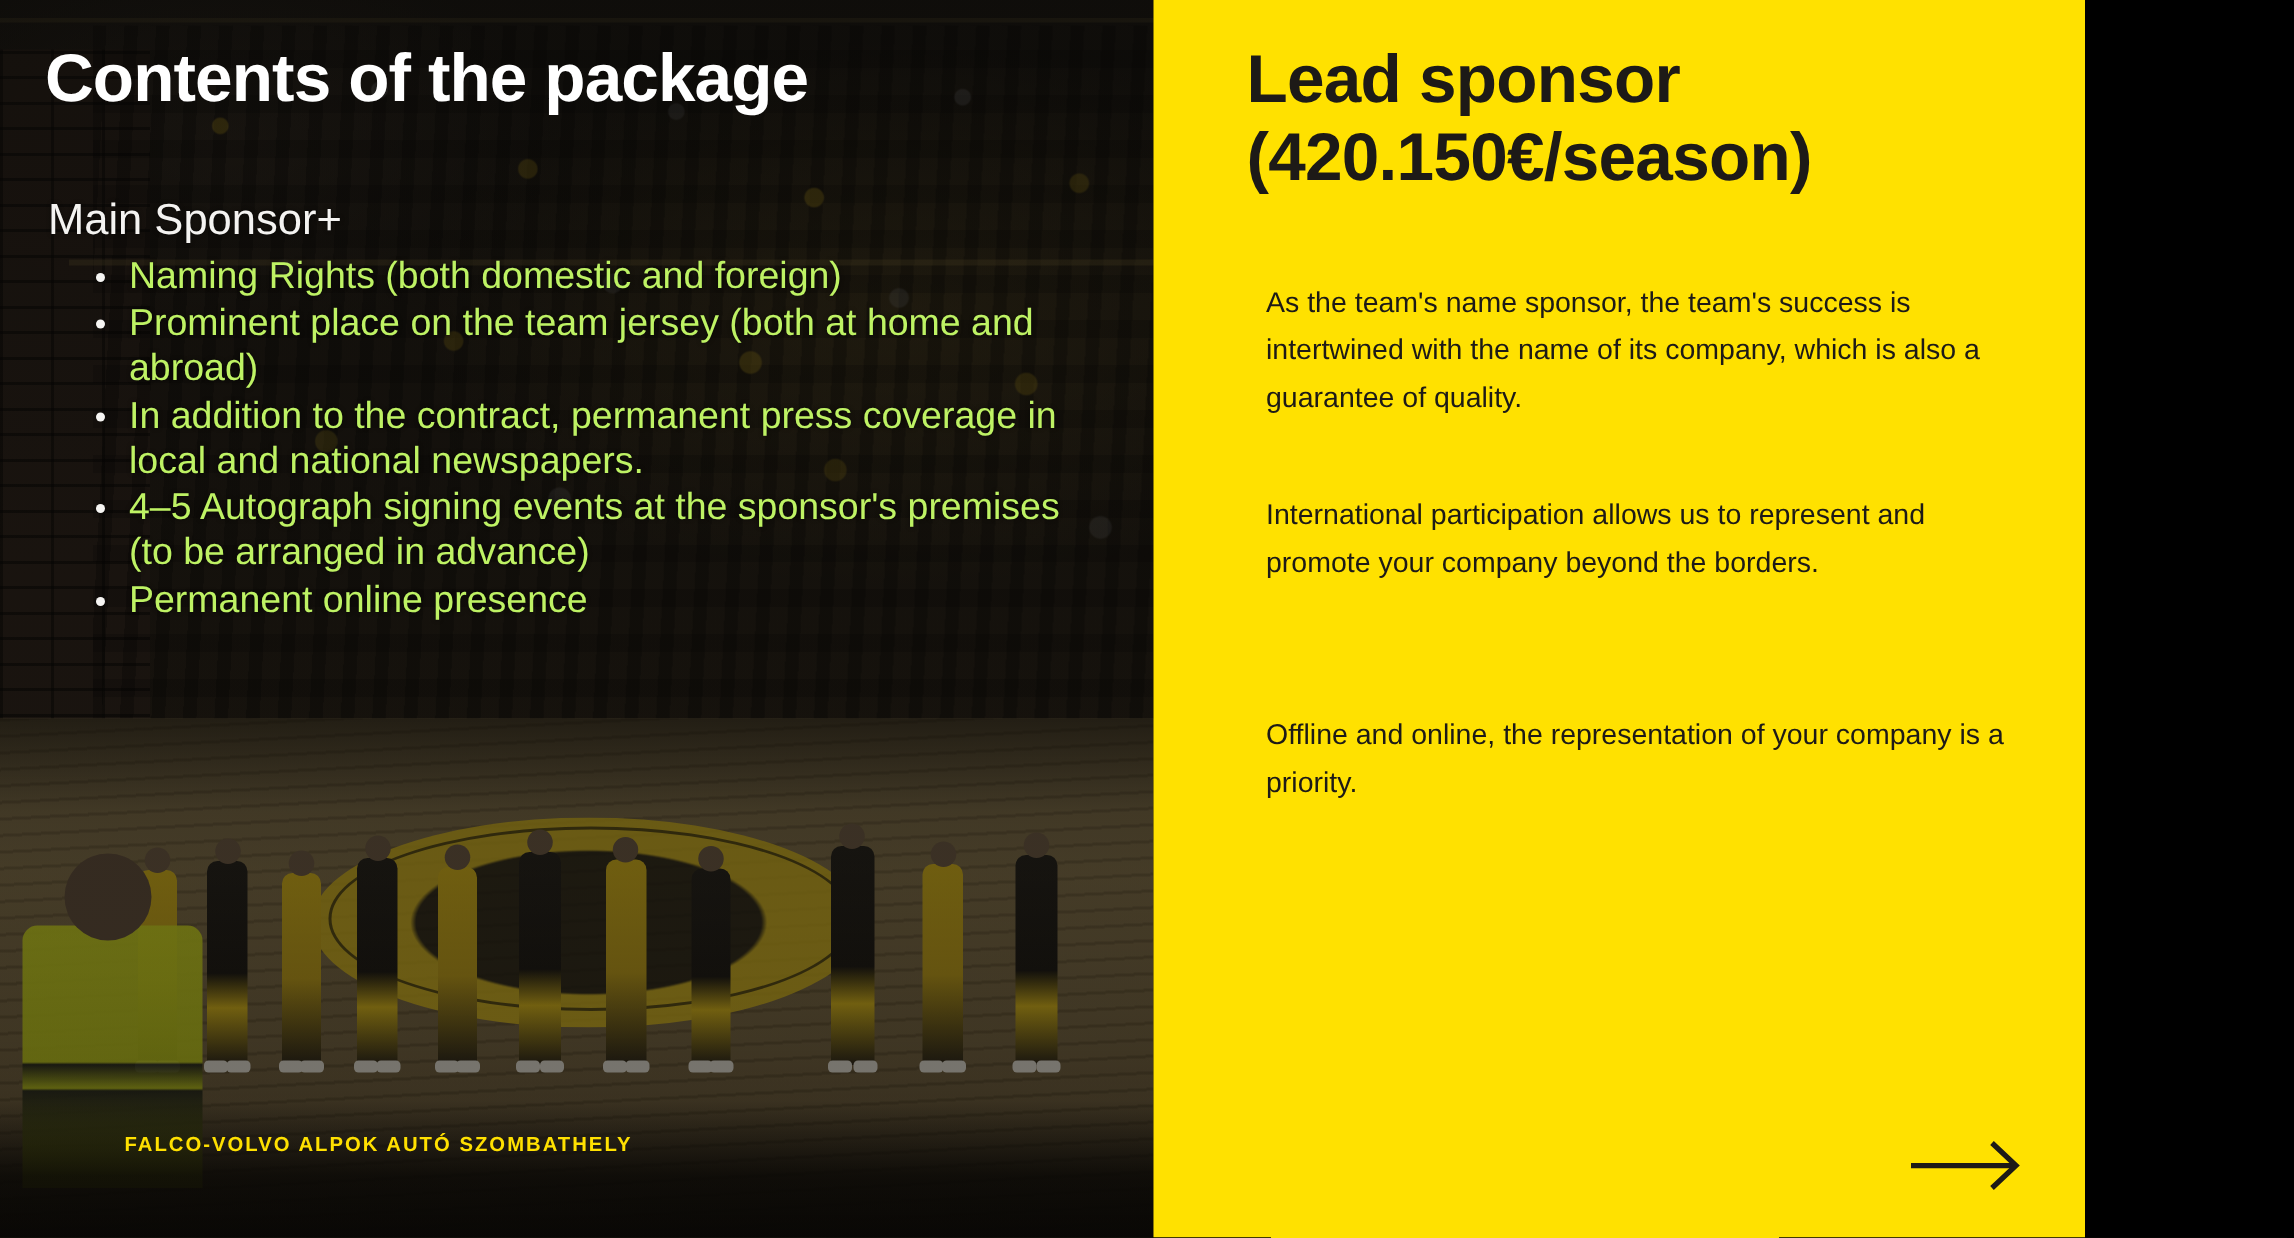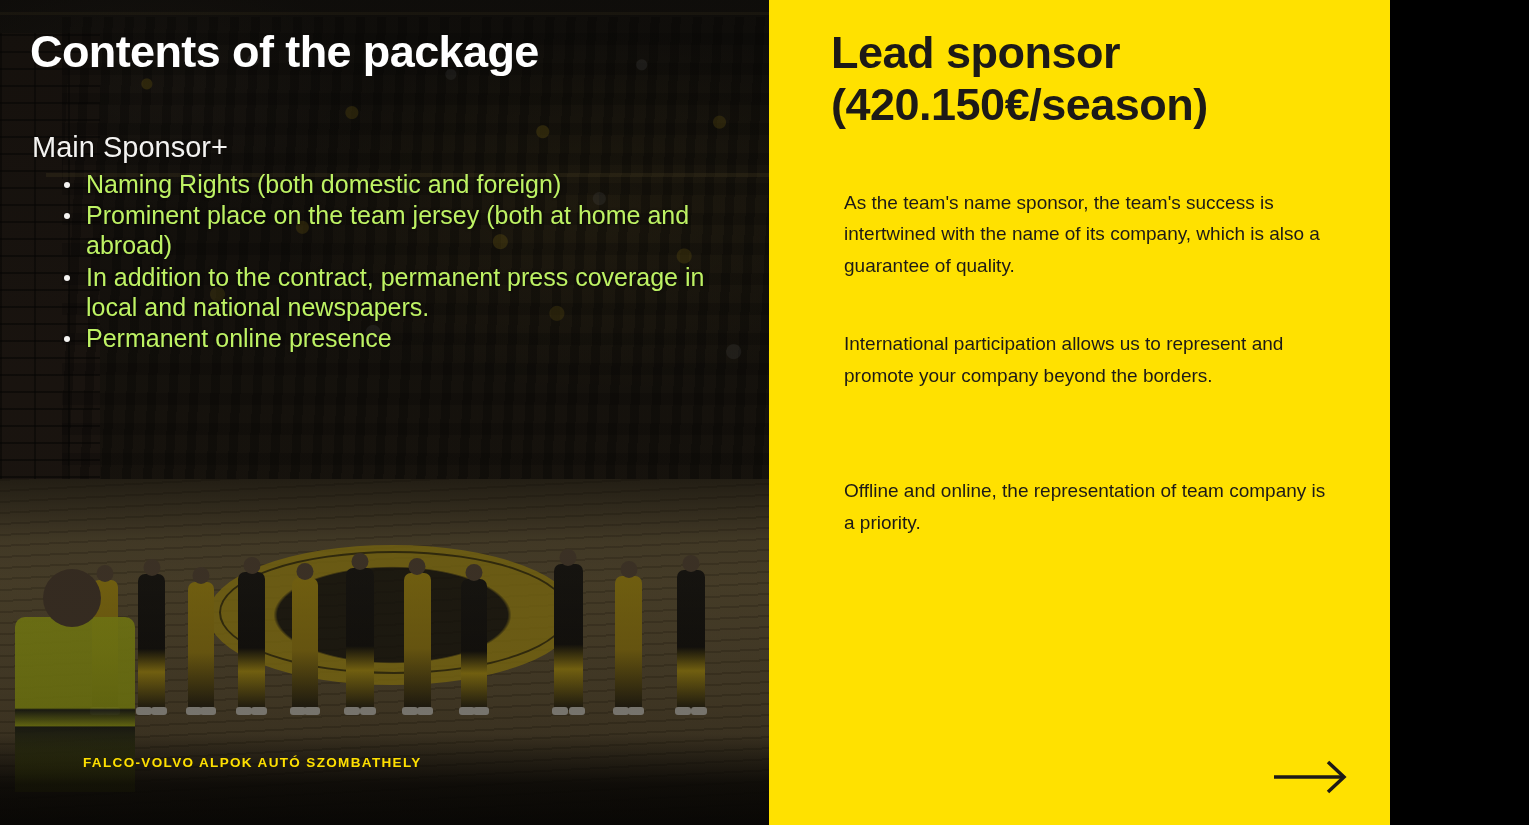--- a/index.html
+++ b/index.html
@@ -340,38 +340,39 @@
 
     <div class="left-content">
       <h1 class="left-title">Contents of the package</h1>
 
       <p class="intro-line">Main Sponsor+</p>
 
       <ul class="bullets">
         <li class="bullet">Naming Rights (both domestic and foreign)</li>
         <li class="bullet">Prominent place on the team jersey (both at home and abroad)</li>
         <li class="bullet">In addition to the contract, permanent press coverage in local and national newspapers.</li>
+        <li class="bullet">4–5 Autograph signing events at the sponsor's premises (to be arranged in advance)</li>
         <li class="bullet">Permanent online presence</li>
       </ul>
 
       <div class="left-footer">FALCO-VOLVO ALPOK AUTÓ SZOMBATHELY</div>
     </div>
   </div>
 
   <div class="right-panel">
 
     <h2 class="right-title">
       <span class="t-line">Lead sponsor</span>
       <span class="t-line">(420.150€/season)</span>
     </h2>
 
     <div class="right-body">
       <p class="para">As the team's name sponsor, the team's success is intertwined with the name of its company, which is also a guarantee of quality.</p>
       <p class="para gap-1">International participation allows us to represent and promote your company beyond the borders.</p>
-      <p class="para gap-2">Offline and online, the representation of team company is a priority.</p>
+      <p class="para gap-2">Offline and online, the representation of your company is a priority.</p>
     </div>
 
     <div class="arrow-wrap">
       <svg width="78" height="36" viewBox="0 0 78 36" aria-hidden="true">
         <line x1="2" y1="18" x2="72" y2="18" stroke="#1d1a17" stroke-width="3.5"></line>
         <polyline points="56,3 72,18 56,33" fill="none" stroke="#1d1a17" stroke-width="3.5"></polyline>
       </svg>
     </div>
   </div>
 

